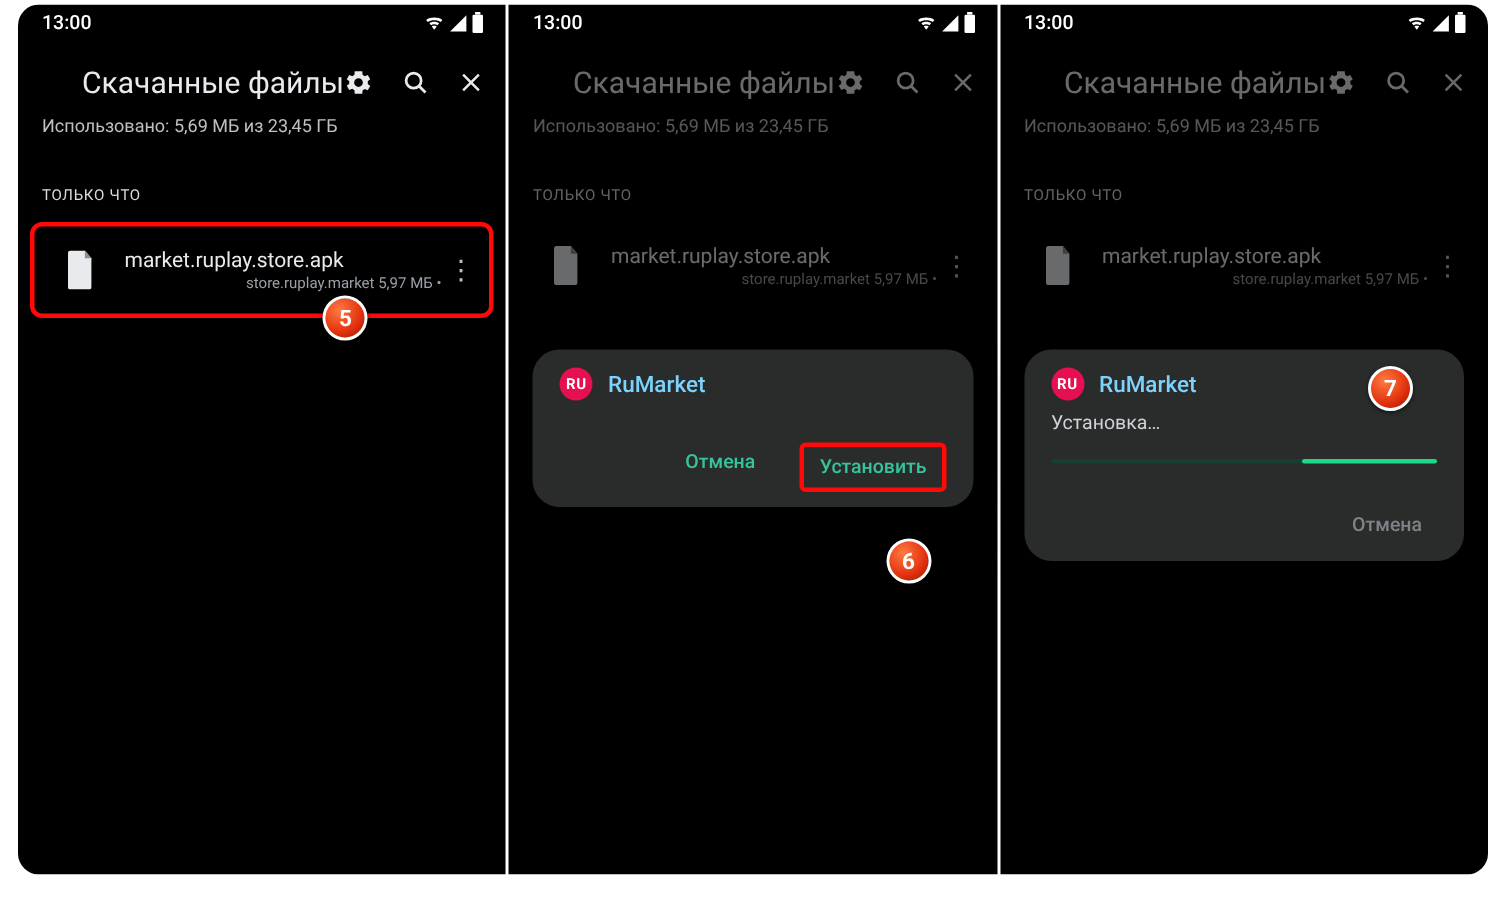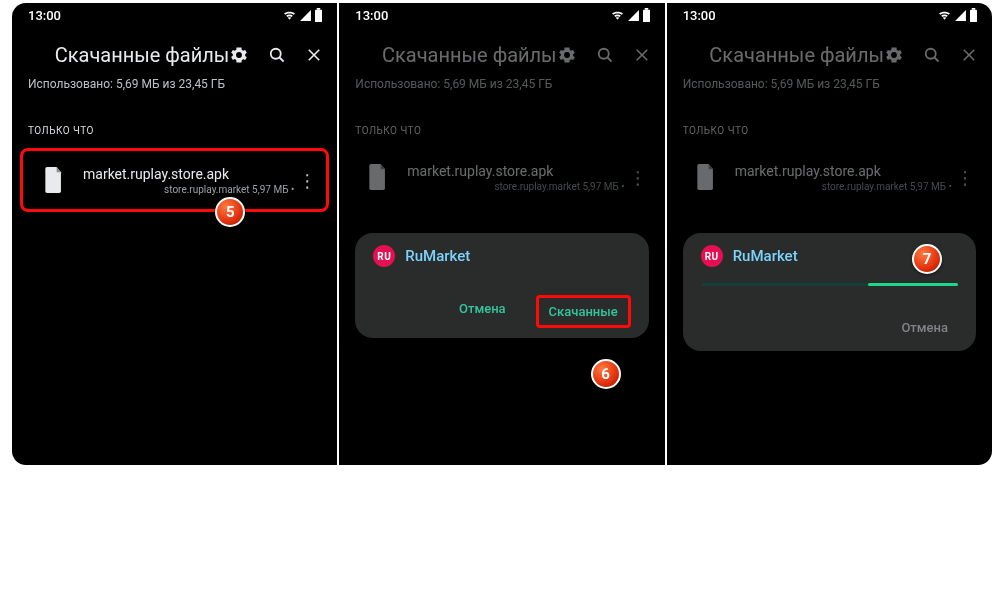--- a/index.html
+++ b/index.html
@@ -9,21 +9,21 @@
     font-family: Roboto, Arial, sans-serif;
     position: relative;
     overflow: hidden;
   }
   .panes {
     display: flex;
     gap: 2px;
     position: absolute;
     top: 3px; left: 12px;
     width: 980px;
-    height: 462px;
+    height: 580px;
     border-radius: 14px;
     overflow: hidden;
   }
   .pane {
     flex: 1 1 0;
     background: #000;
     position: relative;
     color: #ccc;
     display: flex;
     flex-direction: column;
@@ -253,21 +253,21 @@
       <div class="menu">⋮</div>
     </div>
 
     <div class="dialog">
       <div class="dhead">
         <div class="ru-badge">RU</div>
         <div class="dtitle">RuMarket</div>
       </div>
       <div class="dactions">
         <span class="btn">Отмена</span>
-        <span class="btn install-highlight">Скачанные</span>
+        <span class="btn install-highlight">Установить</span>
       </div>
     </div>
     <div class="annot" style="top:356px; right:44px;">6</div>
   </div>
 
   <div class="pane dim">
     <div class="status">
       <span>13:00</span>
       <span class="right">
         <span class="icon">
@@ -324,20 +324,21 @@
         <div class="sub">store.ruplay.market 5,97 МБ •</div>
       </div>
       <div class="menu">⋮</div>
     </div>
 
     <div class="dialog">
       <div class="dhead">
         <div class="ru-badge">RU</div>
         <div class="dtitle">RuMarket</div>
       </div>
+      <div class="dtext">Установка…</div>
       <div class="progress">
         <div class="bar"></div>
       </div>
       <div class="dactions">
         <span class="btn muted">Отмена</span>
       </div>
     </div>
     <div class="annot" style="top:241px; right:50px;">7</div>
   </div>
 

